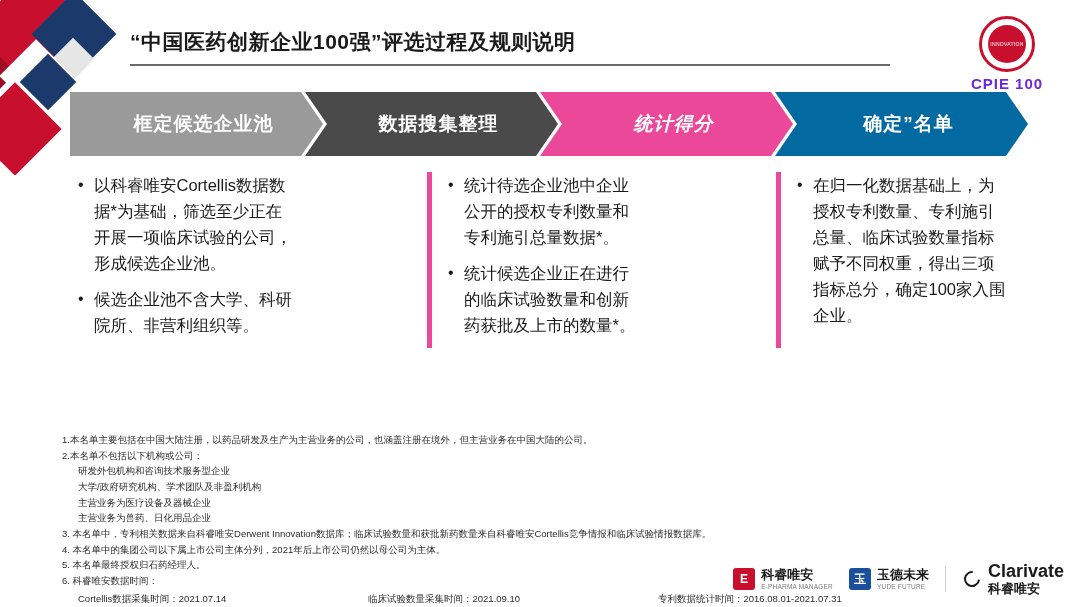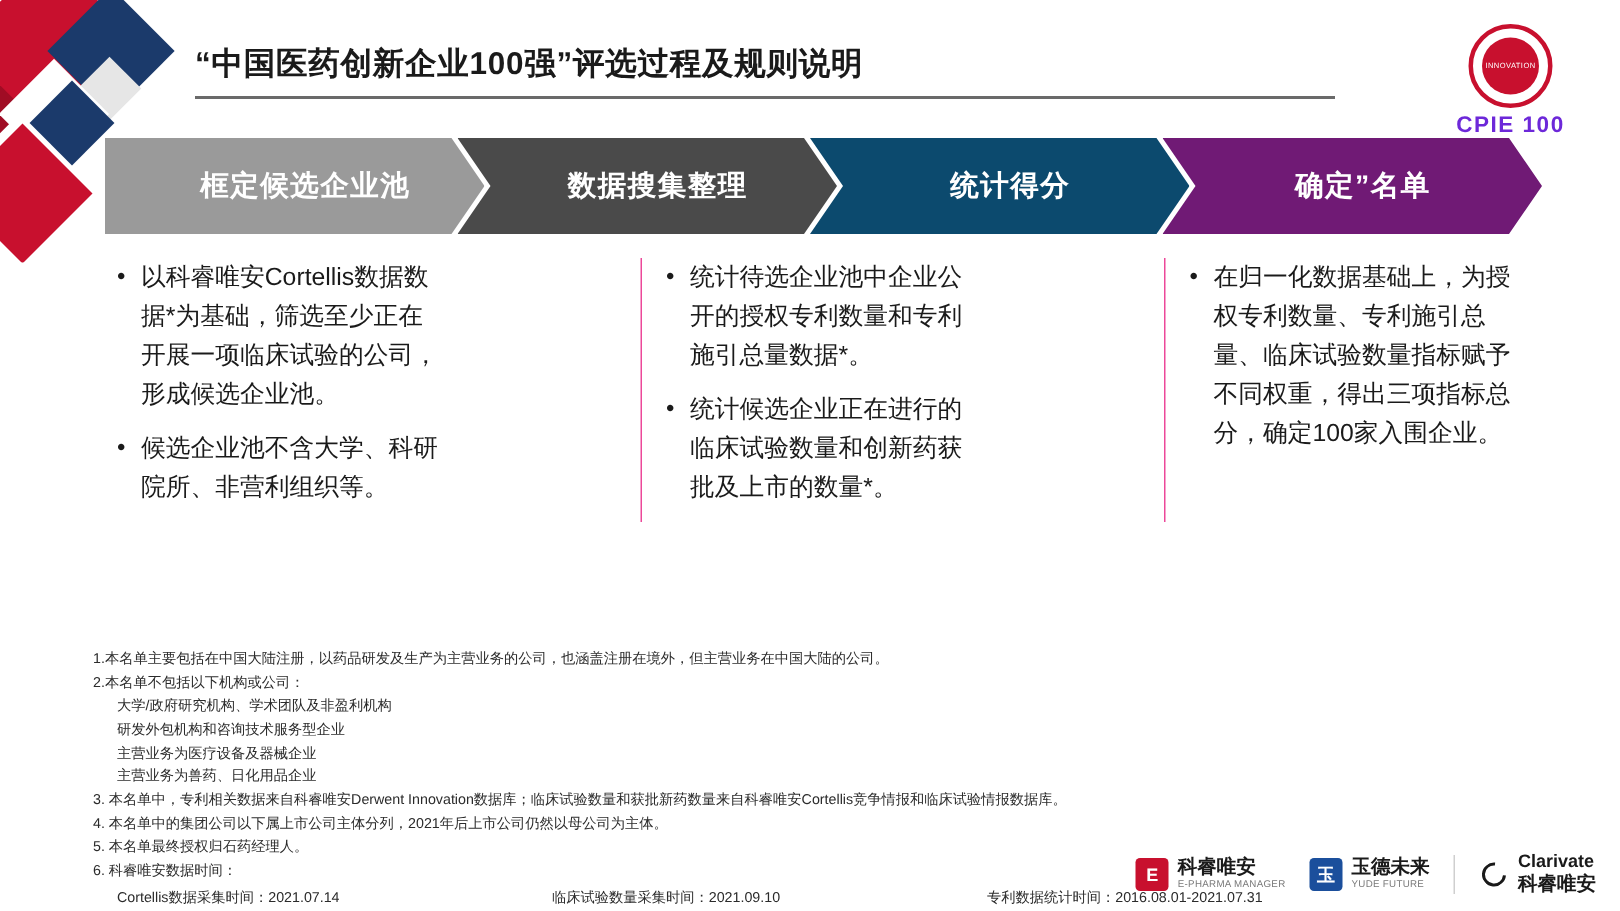--- a/index.html
+++ b/index.html
@@ -104,36 +104,36 @@
     color: #fff;
     font-size: 19px;
     font-weight: bold;
     letter-spacing: 1px;
     margin-right: -18px;
     padding-left: 14px;
     box-sizing: border-box;
   }
   .chev-1 { flex: 1 1 0; background: #9a9a9a; clip-path: polygon(0 0, calc(100% - 22px) 0, 100% 50%, calc(100% - 22px) 100%, 0 100%); }
   .chev-2 { flex: 1 1 0; background: #4a4a4a; clip-path: polygon(0 0, calc(100% - 22px) 0, 100% 50%, calc(100% - 22px) 100%, 0 100%, 22px 50%); }
-  .chev-3 { flex: 1 1 0; background: #0c4a6e; clip-path: polygon(0 0, calc(100% - 22px) 0, 100% 50%, calc(100% - 22px) 100%, 0 100%, 22px 50%); }
-  .chev-4 { flex: 1 1 0; background: #701a75; clip-path: polygon(0 0, calc(100% - 22px) 0, 100% 50%, calc(100% - 22px) 100%, 0 100%, 22px 50%); }
+  .chev-3 { flex: 1 1 0; background: #ec4899; clip-path: polygon(0 0, calc(100% - 22px) 0, 100% 50%, calc(100% - 22px) 100%, 0 100%, 22px 50%); font-style: italic; }
+  .chev-4 { flex: 1 1 0; background: #0369a1; clip-path: polygon(0 0, calc(100% - 22px) 0, 100% 50%, calc(100% - 22px) 100%, 0 100%, 22px 50%); }
 
   
   .columns {
     position: absolute;
     left: 62px; top: 172px;
     width: 960px;
     display: flex;
     justify-content: space-between;
   }
   .col {
     box-sizing: border-box;
     padding: 0 14px;
   }
-  .col + .col { border-left: 1px solid #ec4899; }
+  .col + .col { border-left: 5px solid #ec4899; }
   .col-1 { width: 248px; }
   .col-2 { width: 232px; }
   .col-3 { width: 246px; }
   .col-4 { width: 234px; }
 
   .bullets { list-style: none; margin: 0; padding: 0; }
   .bullets li {
     position: relative;
     padding-left: 18px;
     font-size: 16.5px;
@@ -265,22 +265,22 @@
   <div class="col col-3">
     <ul class="bullets">
       <li>在归一化数据基础上，为授权专利数量、专利施引总量、临床试验数量指标赋予不同权重，得出三项指标总分，确定100家入围企业。</li>
     </ul>
   </div>
 </div>
 
 <div class="footnotes">
   <div class="fn">1.本名单主要包括在中国大陆注册，以药品研发及生产为主营业务的公司，也涵盖注册在境外，但主营业务在中国大陆的公司。</div>
   <div class="fn">2.本名单不包括以下机构或公司：</div>
+  <div class="fn sub">研发外包机构和咨询技术服务型企业</div>
   <div class="fn sub">大学/政府研究机构、学术团队及非盈利机构</div>
-  <div class="fn sub">研发外包机构和咨询技术服务型企业</div>
   <div class="fn sub">主营业务为医疗设备及器械企业</div>
   <div class="fn sub">主营业务为兽药、日化用品企业</div>
   <div class="fn">3. 本名单中，专利相关数据来自科睿唯安Derwent Innovation数据库；临床试验数量和获批新药数量来自科睿唯安Cortellis竞争情报和临床试验情报数据库。</div>
   <div class="fn">4. 本名单中的集团公司以下属上市公司主体分列，2021年后上市公司仍然以母公司为主体。</div>
   <div class="fn">5. 本名单最终授权归石药经理人。</div>
   <div class="fn">6. 科睿唯安数据时间：</div>
   <div class="fn-dates">
     <div class="cell">Cortellis数据采集时间：2021.07.14</div>
     <div class="cell">临床试验数量采集时间：2021.09.10</div>
     <div class="cell">专利数据统计时间：2016.08.01-2021.07.31</div>
@@ -302,17 +302,17 @@
       <div class="bl-cn">玉德未来</div>
       <div class="bl-en">YUDE FUTURE</div>
     </div>
   </div>
   <div class="bl-sep"></div>
   <div class="bl-group">
     <div class="clarivate-mark">
         <span></span>
       </div>
     <div class="bl-stack">
-      <div class="bl-cn" style="font-size:12px;">Clarivate</div>
+      <div class="bl-cn" style="font-size:18px;">Clarivate</div>
       <div class="bl-cn">科睿唯安</div>
     </div>
   </div>
 </div>
 
 </body></html>

